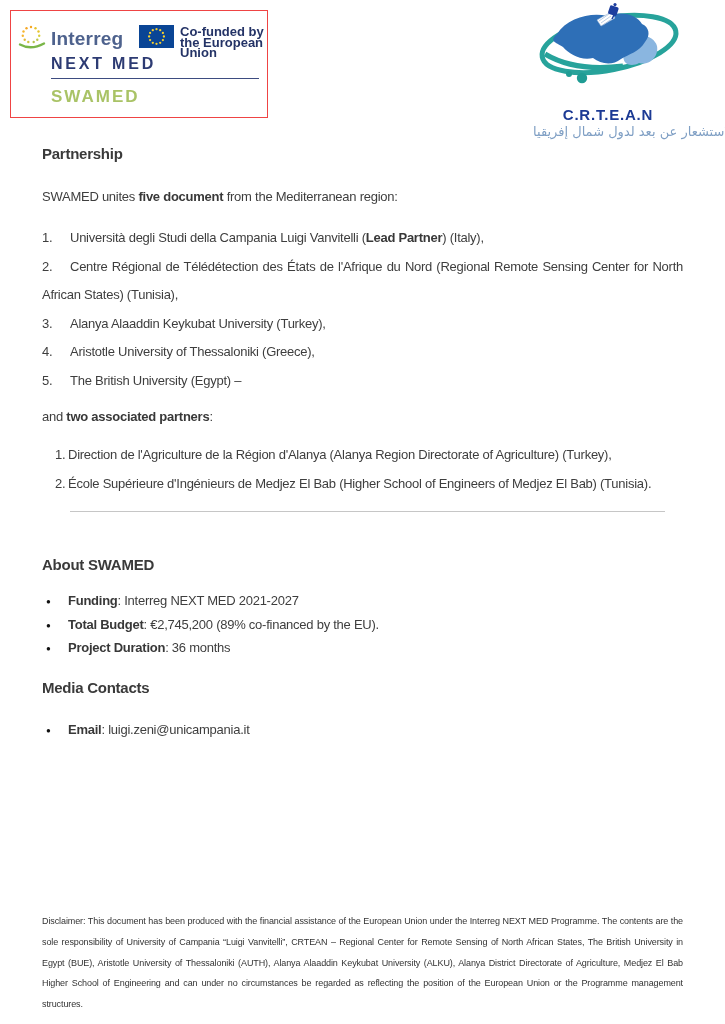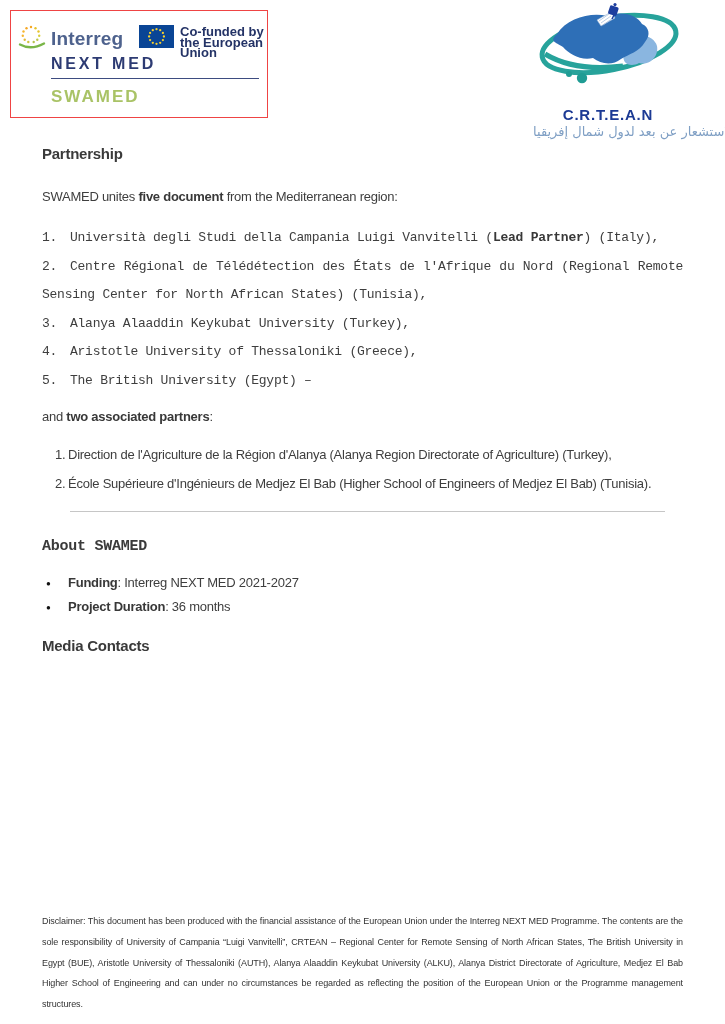--- a/index.html
+++ b/index.html
@@ -20,28 +20,28 @@
   .crtean-block{position:absolute;left:533px;top:2px;width:150px;text-align:center;}
   .crtean-name{font-size:15px;font-weight:800;color:#1c3a94;letter-spacing:.8px;margin-top:16px;}
   .crtean-arabic{font-family:"DejaVu Sans",sans-serif;font-size:13px;color:#7f9fc4;margin-top:1px;white-space:nowrap;}
 
   
   .content{position:absolute;left:42px;top:146px;width:641px;font-size:13px;letter-spacing:-.25px;line-height:16px;}
   .h{font-size:15px;font-weight:700;color:#3a3a3a;margin:0;}
   .intro{margin:27px 0 0 0;}
   b{font-weight:700;color:#383838;}
   .partners{margin-top:19px;line-height:28.5px;}
-  .partner-item{margin:0;text-align:justify;font-family:Liberation Mono, monospace;}
+  .partner-item{margin:0;text-align:justify;}
   .partner-item .num{display:inline-block;width:28px;text-indent:0;}
   .assoc-intro{margin:14px 0 0 0;}
   .assoc-list{margin-top:16px;line-height:28.5px;}
   .assoc-item{margin:0;padding-left:26px;text-indent:-13px;text-align:justify;}
   .assoc-item .num{display:inline-block;width:13px;text-indent:0;}
   .sep{margin:13px 0 0 28px;width:595px;border:none;border-top:1.5px solid #c6c6c6;height:0;}
-  .about-h{margin-top:27px;font-family:Liberation Mono, monospace;}
+  .about-h{margin-top:45px;}
   .facts{margin-top:16px;line-height:23.7px;}
   .fact{margin:0;padding-left:26px;position:relative;}
   .fact::before{content:"●";position:absolute;left:4px;top:1px;font-size:8px;color:#111;}
   .media-h{margin-top:20px;}
   .media-facts{margin-top:22px;line-height:23.7px;}
 
   .disclaimer{
     position:absolute;left:42px;right:42px;top:911px;
     font-size:9px;letter-spacing:-.1px;line-height:20.8px;
     text-align:justify;color:#333333;
@@ -140,23 +140,27 @@
       <p class="assoc-item"><span class="num">1.</span><span>Direction de l'Agriculture de la Région d'Alanya (Alanya Region Directorate of Agriculture) (Turkey),</span></p>
       <p class="assoc-item"><span class="num">2.</span><span>École Supérieure d'Ingénieurs de Medjez El Bab (Higher School of Engineers of Medjez El Bab) (Tunisia).</span></p>
     </div>
 
     <hr class="sep">
 
     <p class="h about-h">About SWAMED</p>
 
     <div class="facts">
       <p class="fact"><b>Funding</b><span>: Interreg NEXT MED 2021-2027</span></p>
+      <p class="fact"><b>Total Budget</b><span>: €2,745,200 (89% co-financed by the EU).</span></p>
       <p class="fact"><b>Project Duration</b><span>: 36 months</span></p>
     </div>
 
     <p class="h media-h">Media Contacts</p>
 
+    <div class="media-facts">
+      <p class="fact"><b>Email</b><span>: luigi.zeni@unicampania.it</span></p>
+    </div>
 
   </main>
 
   <footer class="disclaimer">Disclaimer: This document has been produced with the financial assistance of the European Union under the Interreg NEXT MED Programme. The contents are the sole responsibility of University of Campania “Luigi Vanvitelli”, CRTEAN – Regional Center for Remote Sensing of North African States, The British University in Egypt (BUE), Aristotle University of Thessaloniki (AUTH), Alanya Alaaddin Keykubat University (ALKU), Alanya District Directorate of Agriculture, Medjez El Bab Higher School of Engineering  and can under no circumstances be regarded as reflecting the position of the European Union or the Programme management structures.</footer>
 
 </div>
 
 </body></html>

